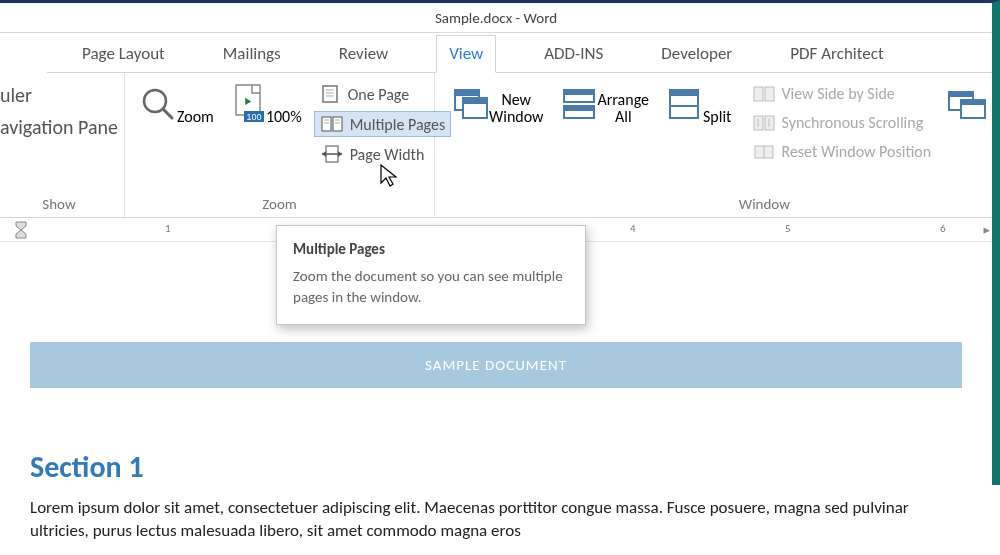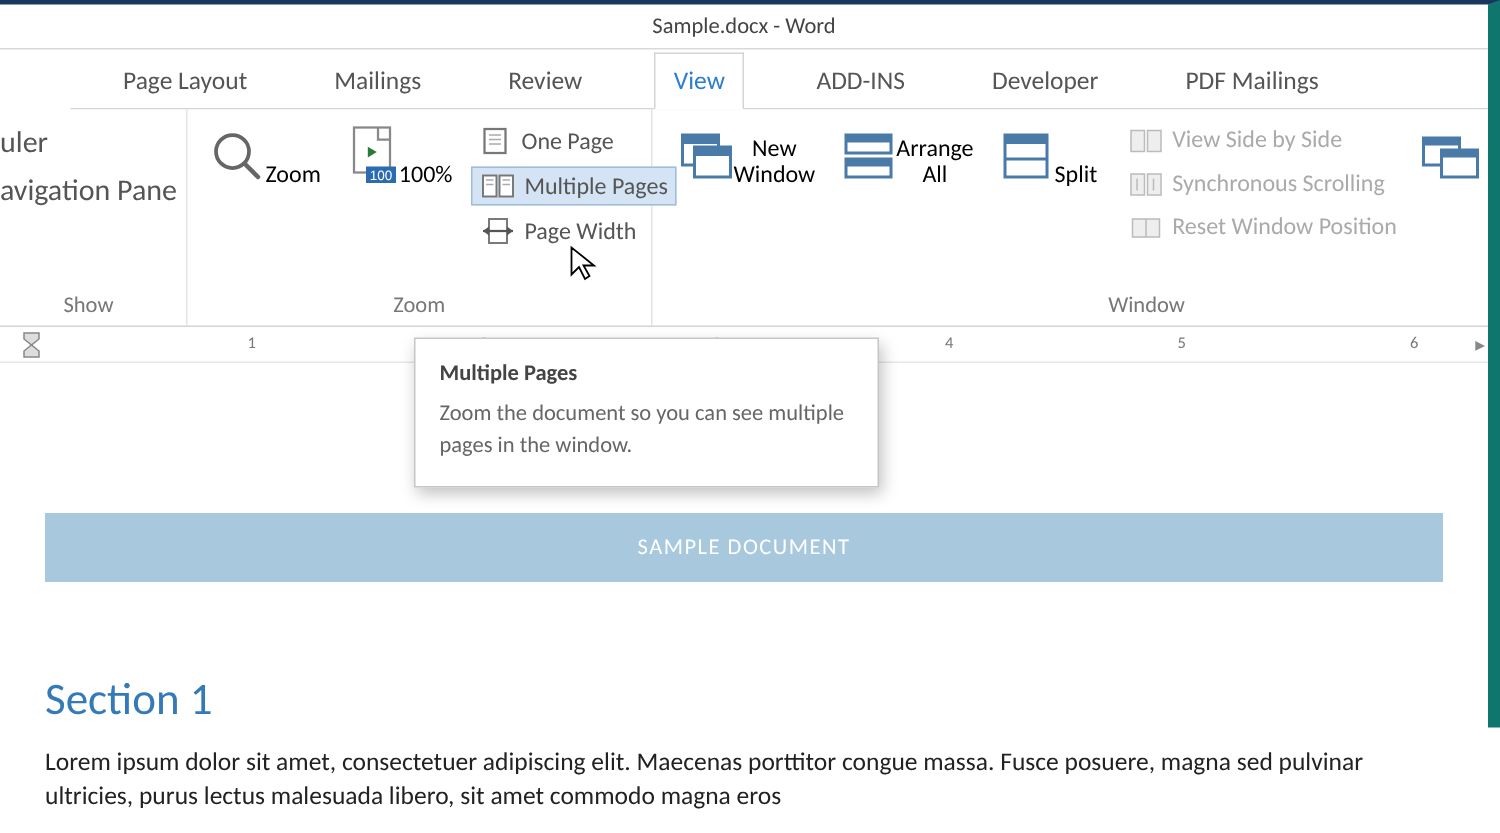--- a/index.html
+++ b/index.html
@@ -139,21 +139,21 @@
     background:#a8c8de;
     color:#fff;
     text-align:center;
     padding:14px 0;
     font-size:15px;
     letter-spacing:1px;
   }
   .doc-h1 {
     color:#357ab8;
     font-size:30px;
-    font-weight:400;
+    font-weight:700;
     margin-top:60px;
   }
   .doc-p {
     color:#222;
     font-size:17px;
     margin-top:12px;
     line-height:1.35;
   }
   svg { display:block; }
 </style>
@@ -166,21 +166,21 @@
     <span>Sample.docx - Word</span>
   </div>
 
   <div class="tabs">
     <div class="tab">Page Layout</div>
     <div class="tab">Mailings</div>
     <div class="tab">Review</div>
     <div class="tab active">View</div>
     <div class="tab">ADD-INS</div>
     <div class="tab">Developer</div>
-    <div class="tab">PDF Mailings</div>
+    <div class="tab">PDF Architect</div>
   </div>
 
   <div class="ribbon">
 
     <div class="group show-group" style="width:135px; padding-left:0;">
       <div class="group-body">
         <div class="col" style="width:100%;">
           <div class="rowbtn">
               <span>uler</span>
             </div>

